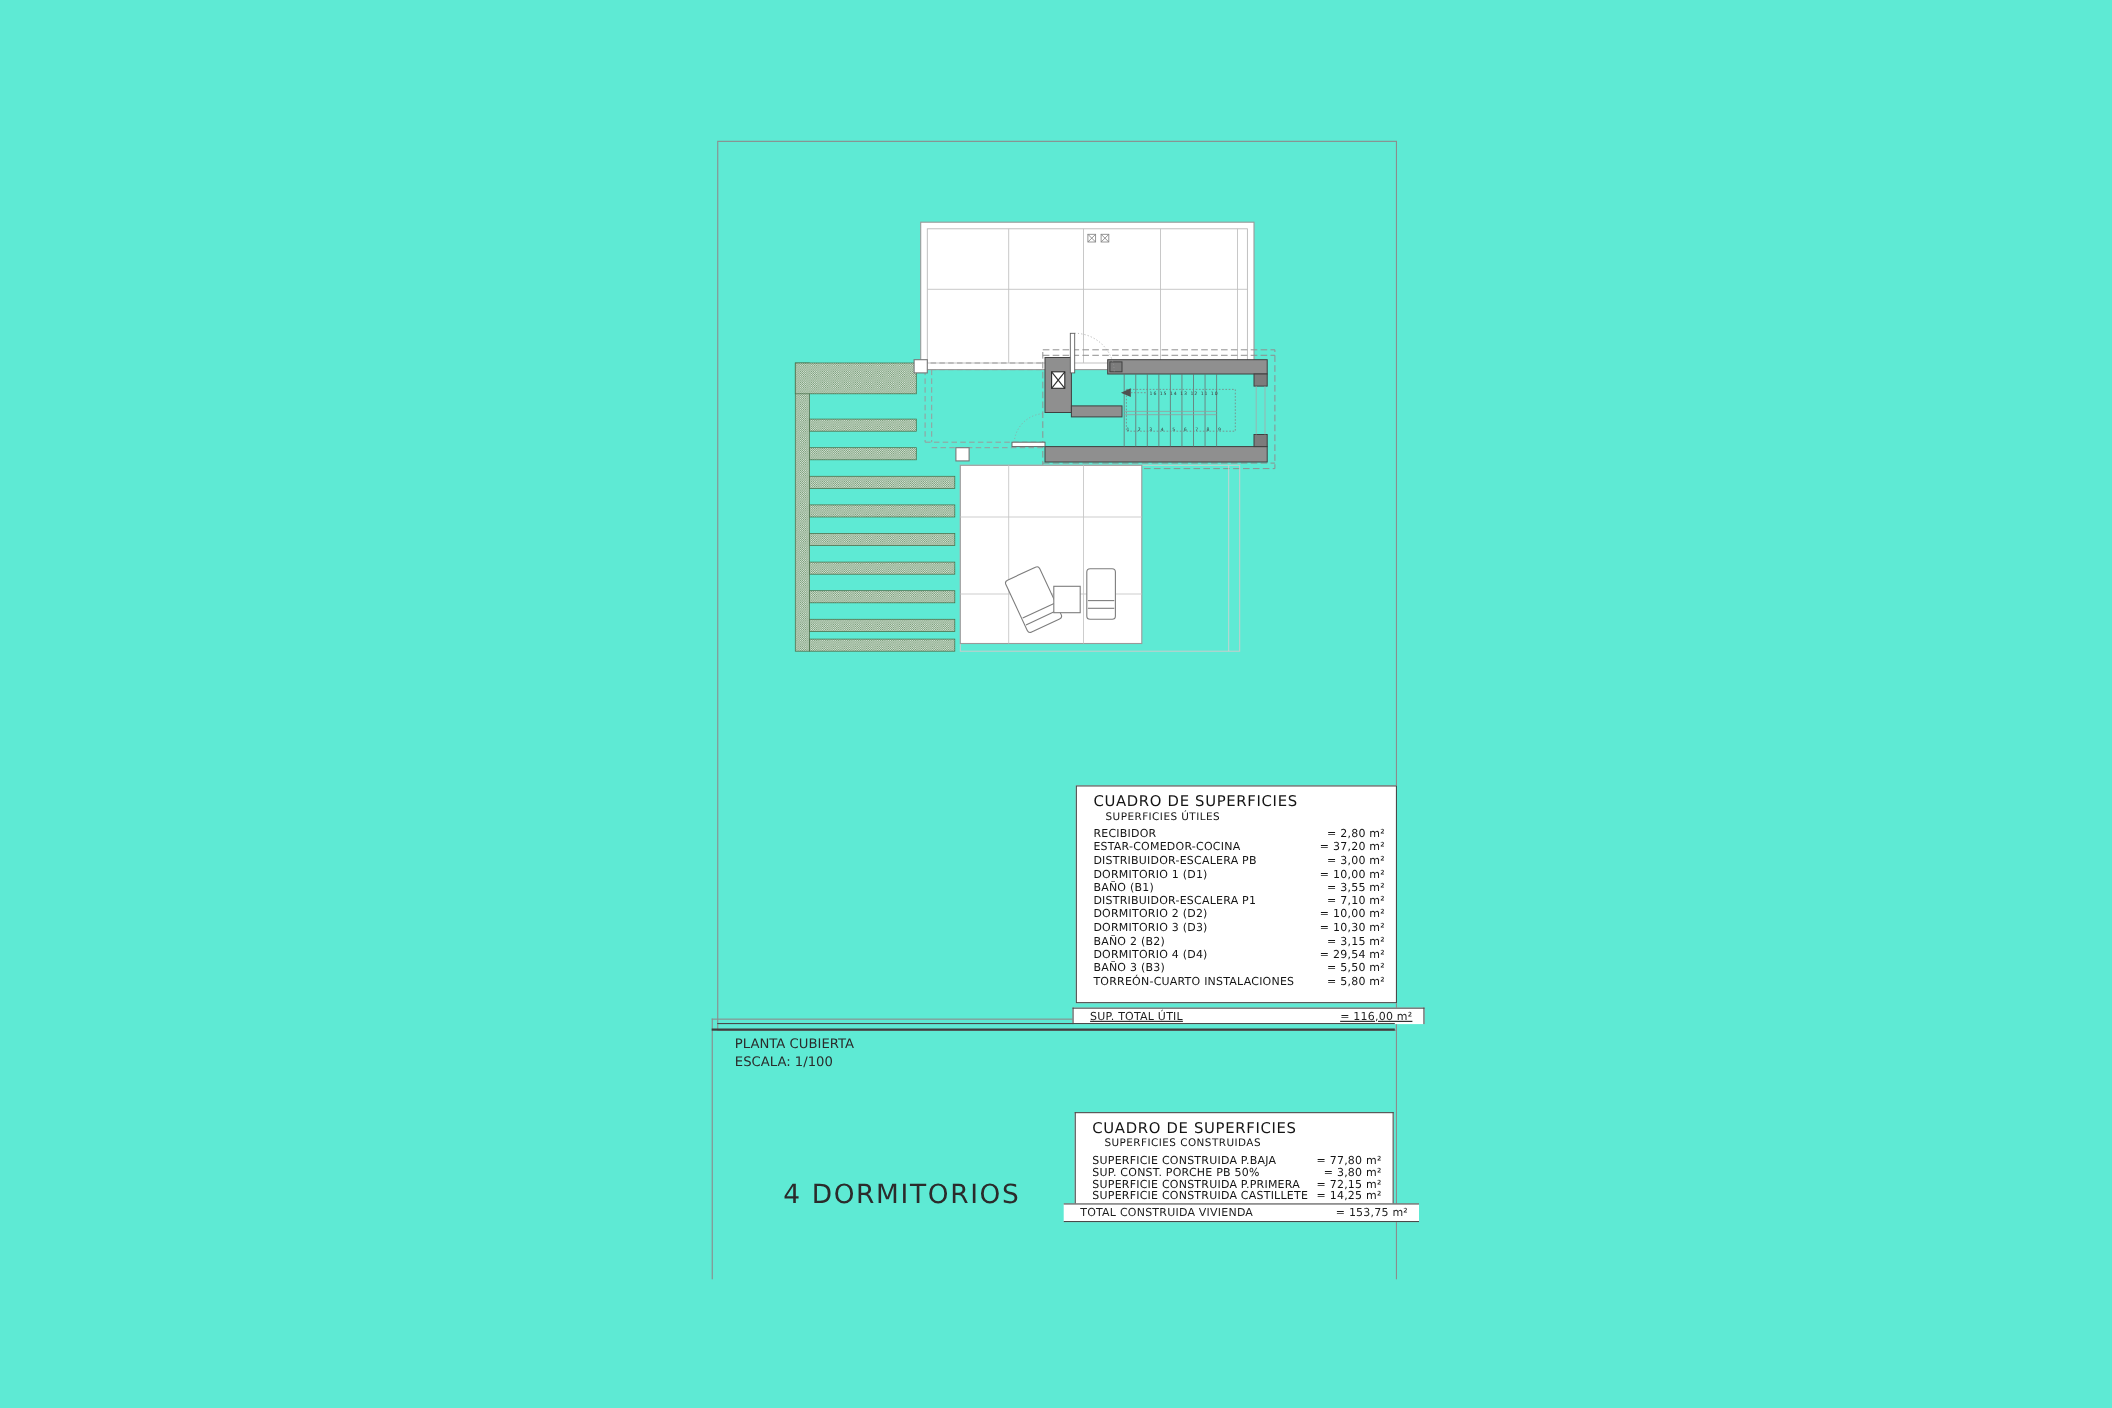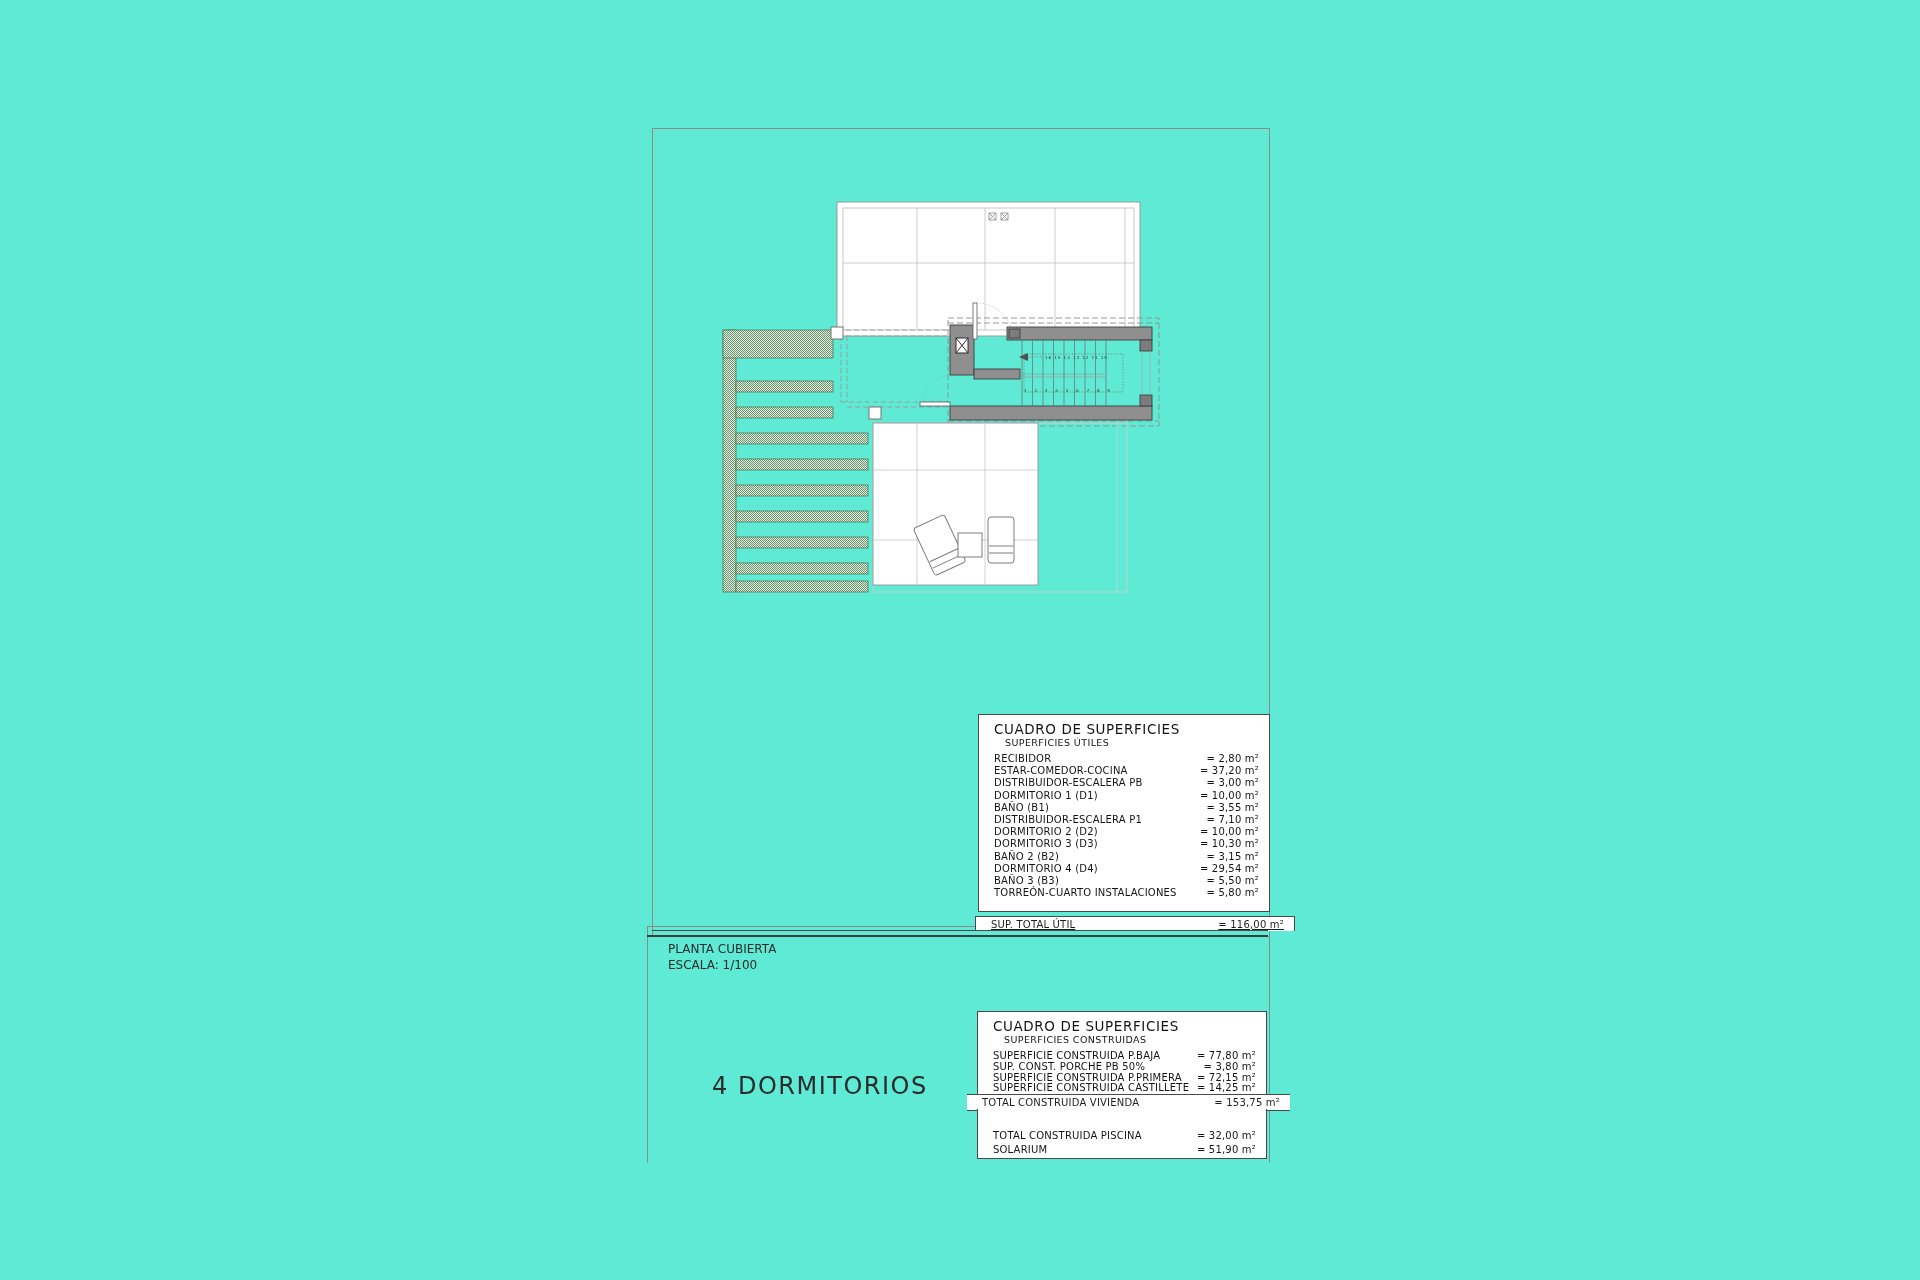--- a/index.html
+++ b/index.html
@@ -265,26 +265,14 @@
           <span>= 14,25 m²</span>
         </div>
     </div>
   </div>
 
   <div class="abs totrow tot2">
     <span>TOTAL CONSTRUIDA VIVIENDA</span>
     <span>= 153,75 m²</span>
   </div>
 
-  <div class="abs tbox tbl2cont">
-    <div class="rows r3" style="top:20px">
-      <div class="trow">
-          <span>TOTAL CONSTRUIDA PISCINA</span>
-          <span>= 32,00 m²</span>
-        </div>
-      <div class="trow">
-          <span>SOLARIUM</span>
-          <span>= 51,90 m²</span>
-        </div>
-    </div>
-  </div>
 
 </div>
 
 </body></html>

